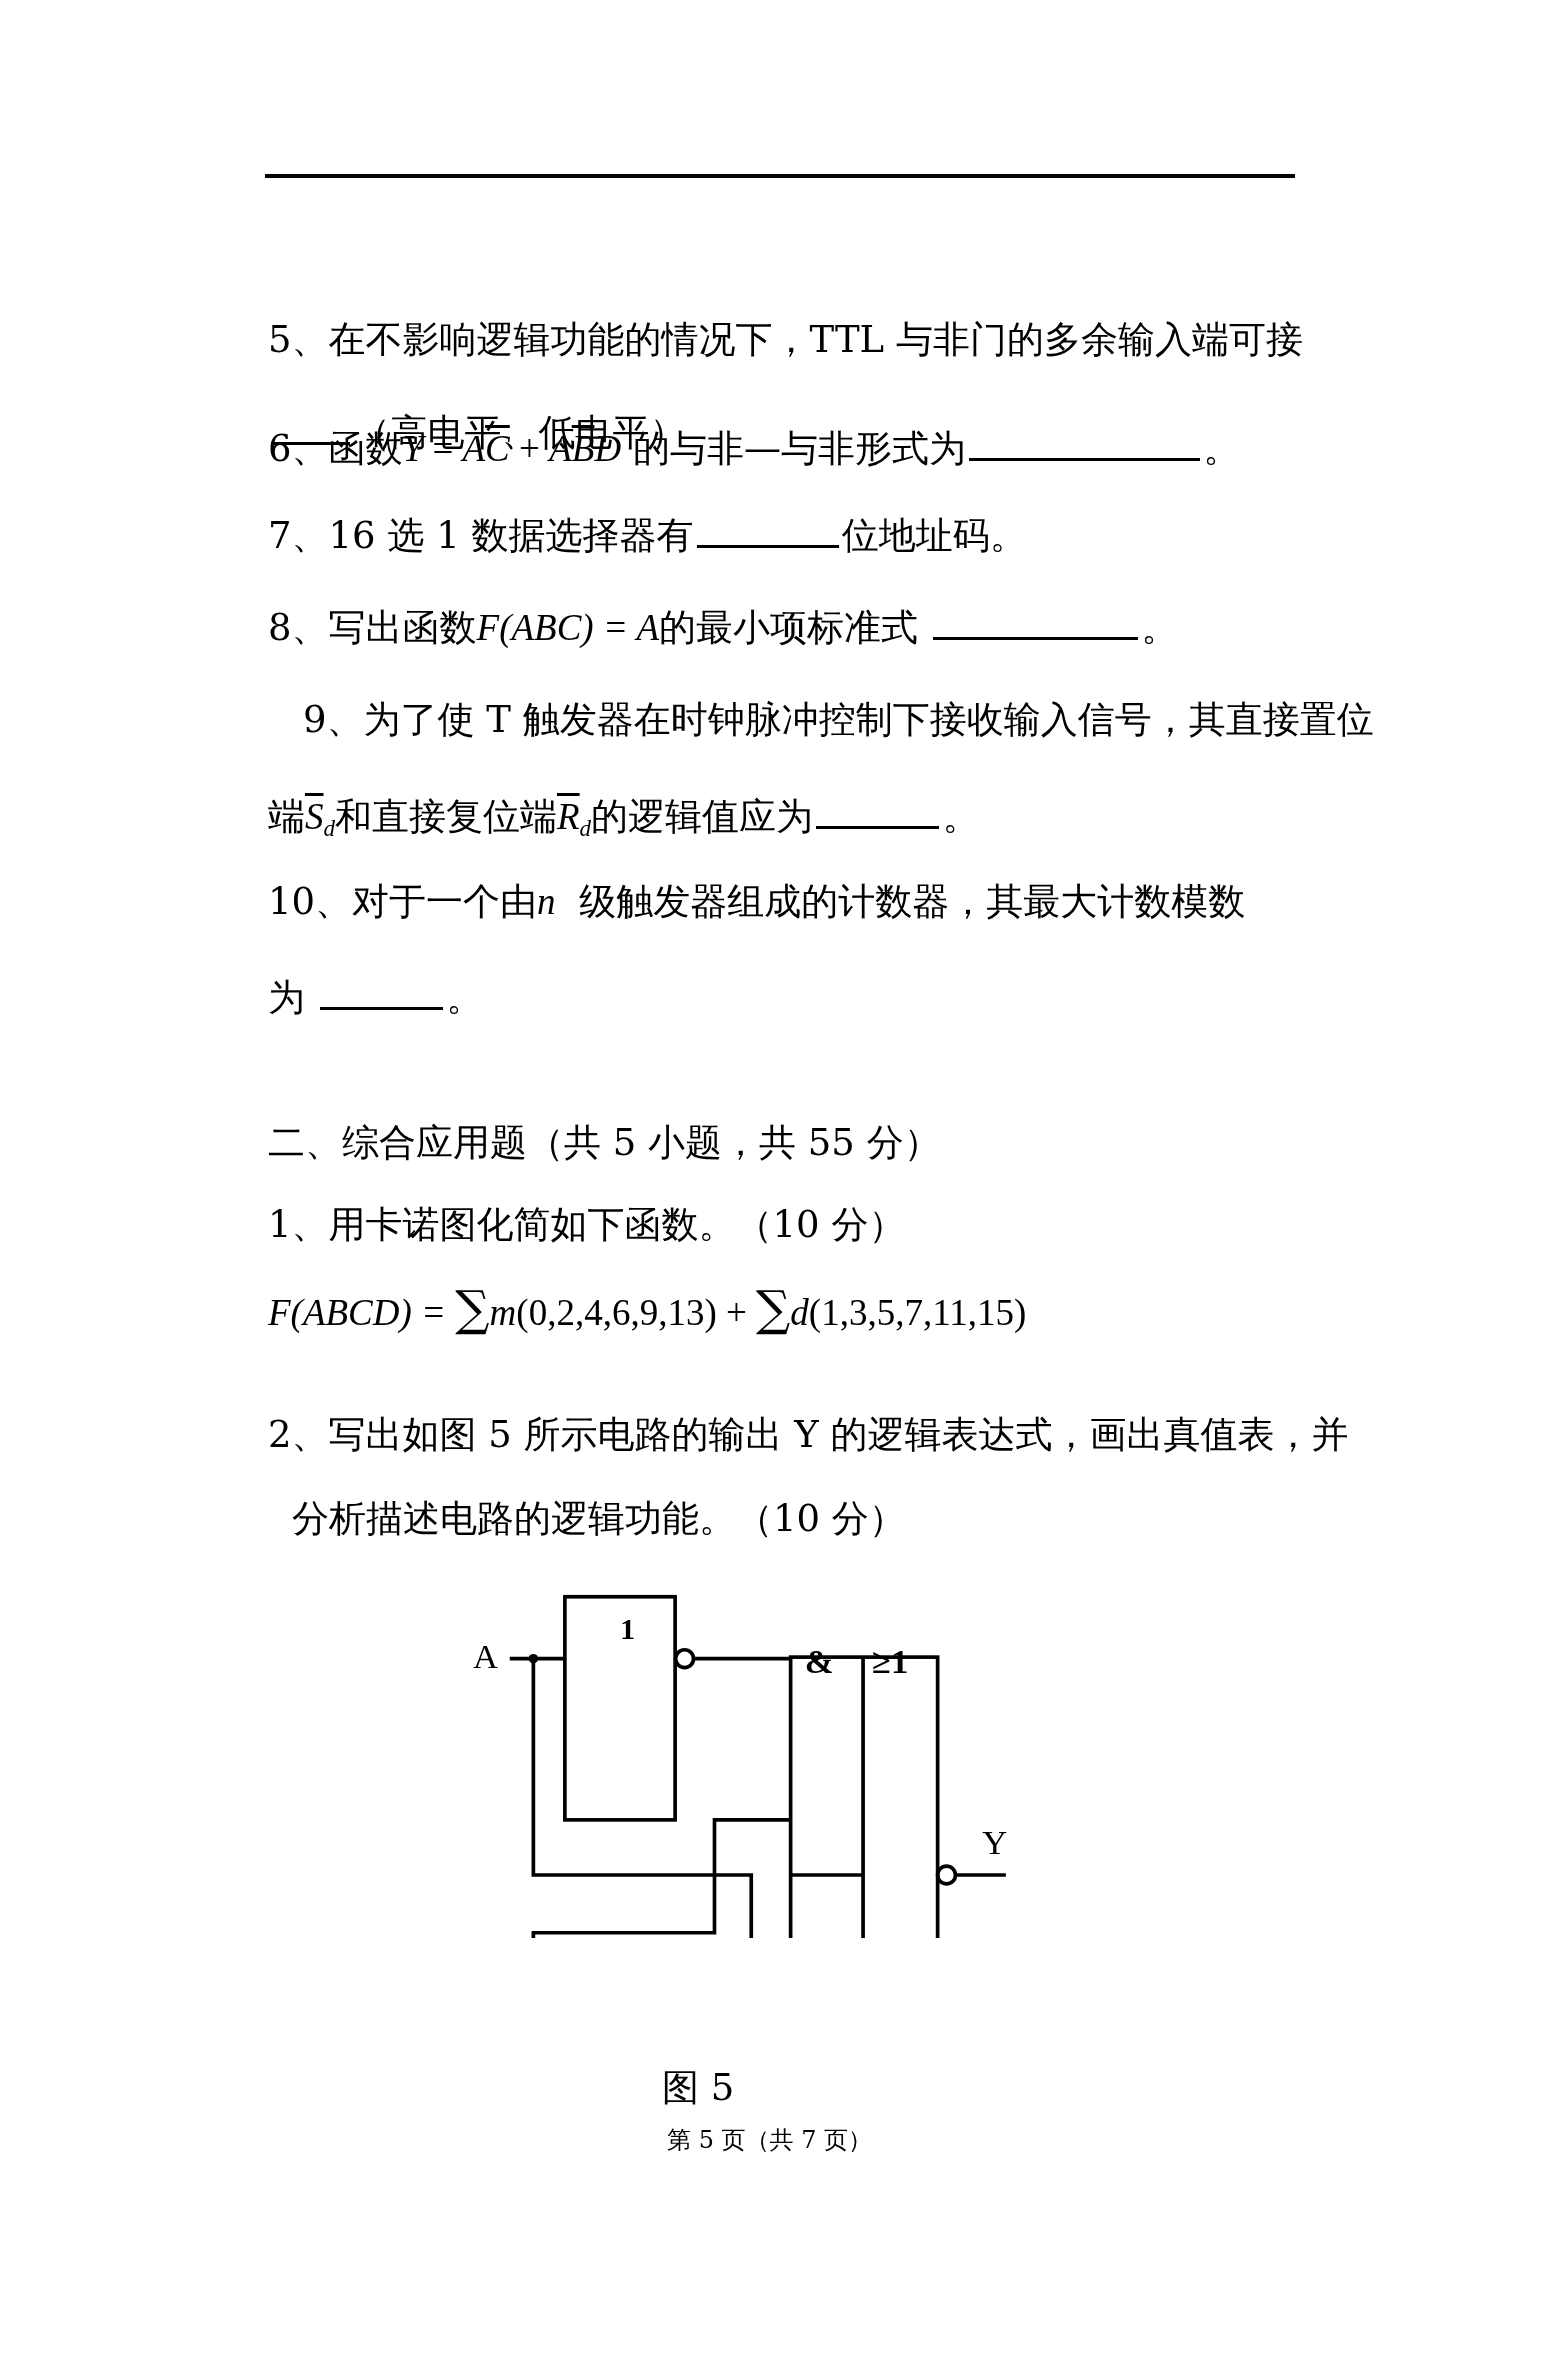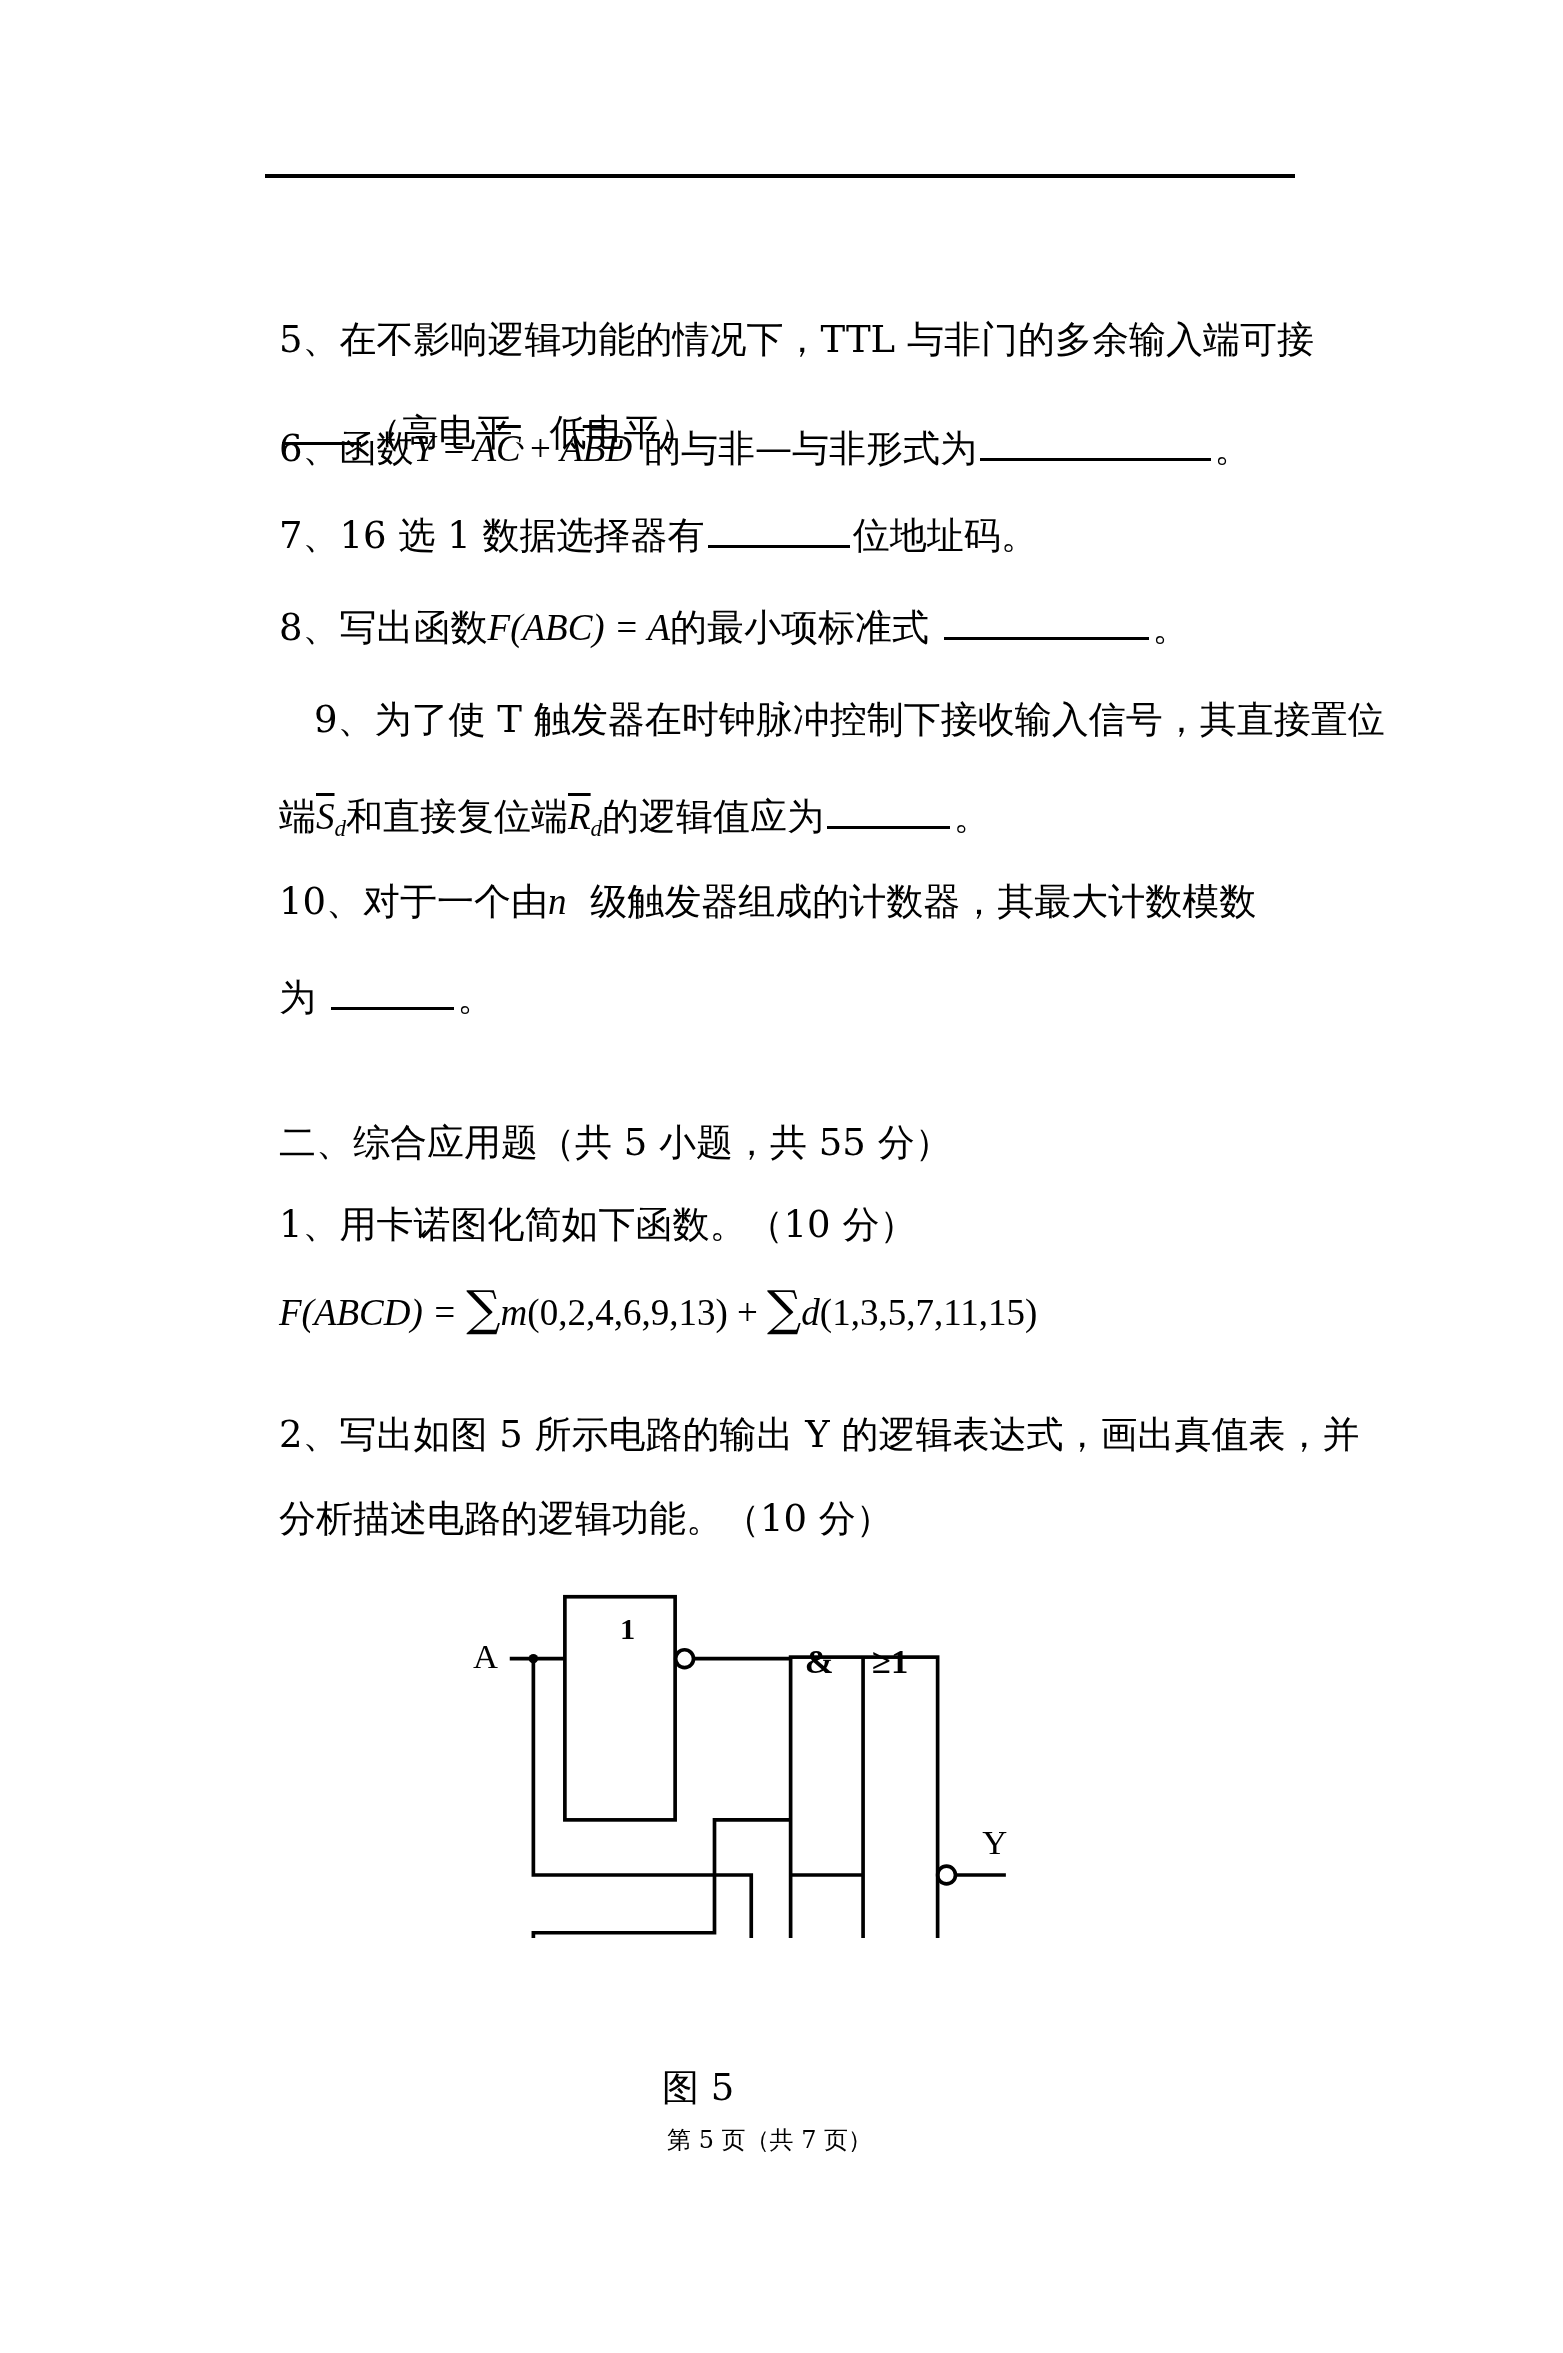--- a/index.html
+++ b/index.html
@@ -1,21 +1,21 @@
 <!DOCTYPE html>
 <html style="font-size:8.4px"><head>
 <meta charset="utf-8">
 <style>
   html, body { margin:0; padding:0; background:#ffffff; }
   body { width:1564px; height:2354px; position:relative; overflow:hidden;
          font-family:"DejaVu Serif","Liberation Serif",serif; color:#000; }
   .page-header { position:absolute; left:265px; top:118px; width:1030px; height:58px; }
   .header-title { position:absolute; right:0; top:0; font-size:30.5px; line-height:47px; letter-spacing:0.5px; }
   .header-rule { position:absolute; left:0; right:0; top:56px; height:3.7px; background:#000; }
-  .line { position:absolute; left:279px; font-size:37px; line-height:53px; white-space:nowrap; }
+  .line { position:absolute; left:268px; font-size:37px; line-height:53px; white-space:nowrap; }
   .blank { display:inline-block; border-bottom:3.7px solid #000; height:38px; vertical-align:baseline; margin:0 3.2px; }
   .math { font-family:"Liberation Serif","DejaVu Serif",serif; font-style:italic; }
   .upright { font-style:normal; }
   .ov { text-decoration:overline; text-decoration-thickness:3.2px; }
   .sub { font-size:23px; vertical-align:-7.4px; }
   .sigma { font-family:"DejaVu Serif",serif; font-style:normal; font-size:48px; }
   .circuit { position:absolute; left:431px; top:1560px; width:630px; height:378px; }
   .caption { position:absolute; left:662px; top:2020px; font-size:37px; line-height:53px;margin-top:41px; }
   .footer { position:absolute; left:667px; top:2119px; font-size:24px; line-height:42px; }
 </style>
@@ -67,21 +67,21 @@
 <div class="line" style="top:969px;">
   <span>为</span>&nbsp;<span class="blank" style="width:123px;"></span><span>。</span>
 </div>
 
 <div class="line" style="top:1116px;">二、综合应用题（共 5 小题，共 55 分）</div>
 <div class="line" style="top:1198px;">1、用卡诺图化简如下函数。（10 分）</div>
 <div class="line" style="top:1282px;">
   <span class="math">F(ABCD) = </span><span class="sigma">∑</span><span class="math">m</span><span class="math upright">(0,2,4,6,9,13)</span><span class="math upright"> + </span><span class="sigma">∑</span><span class="math">d</span><span class="math upright">(1,3,5,7,11,15)</span>
 </div>
 <div class="line" style="top:1408px;text-align:right;">2、写出如图 5 所示电路的输出 Y 的逻辑表达式，画出真值表，并</div>
-<div class="line" style="top:1492px;">分析描述电路的逻辑功能。（10 分）</div>
+<div class="line" style="top:1492px;margin-left:24px;">分析描述电路的逻辑功能。（10 分）</div>
 
 <svg class="circuit" viewBox="0 0 1200 720" width="630" height="378">
   <g fill="none" stroke="#000" stroke-width="7">
 
     <rect x="255" y="70" width="210" height="425"></rect>
     <circle cx="483" cy="188" r="17"></circle>
 
     <rect x="255" y="800" width="210" height="440"></rect>
 
     <rect x="685" y="185" width="280" height="955"></rect>

